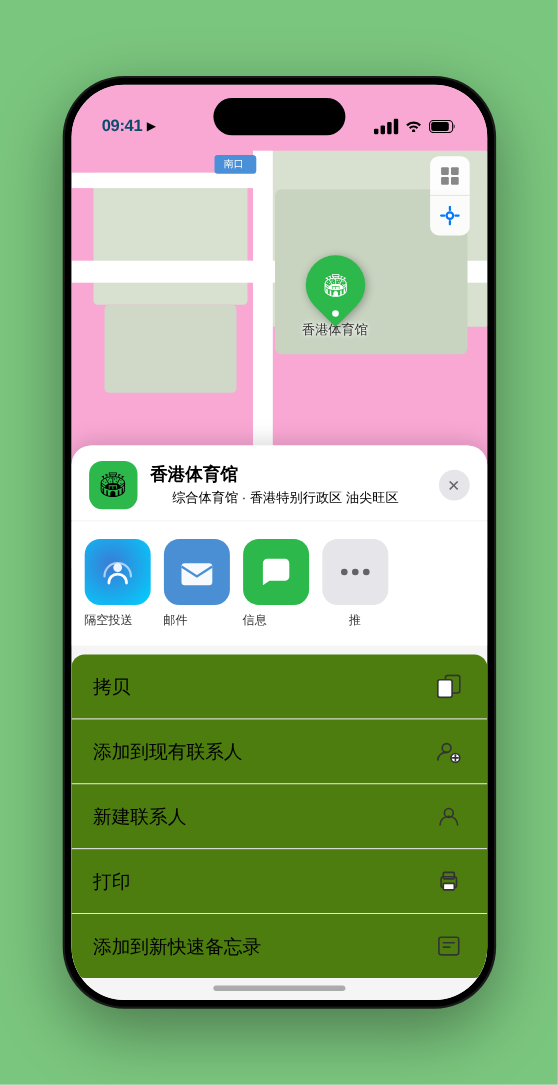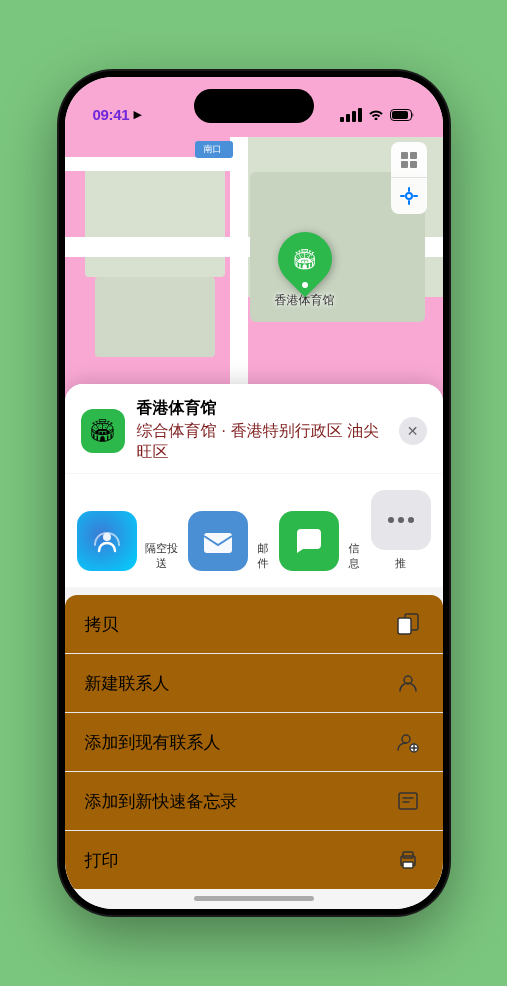--- a/index.html
+++ b/index.html
@@ -47,21 +47,21 @@
       height: 54px;
       display: flex;
       align-items: flex-end;
       justify-content: space-between;
       padding: 0 28px 8px;
       z-index: 99;
     }
     .status-time {
       font-size: 15px;
       font-weight: 600;
-      color: #6d28d9;
+      color: #0c4a6e;
       letter-spacing: -0.3px;
     }
     .status-icons {
       display: flex;
       align-items: center;
       gap: 6px;
     }
     .signal-bars { display: flex; align-items: flex-end; gap: 2px; }
     .signal-bar {
       background: #000;
@@ -224,23 +224,24 @@
       font-size: 22px;
       flex-shrink: 0;
     }
     .place-info { flex: 1; }
     .place-name {
       font-size: 16px;
       font-weight: 600;
       color: #000;
     }
     .place-sub {
-      font-size: 16px;
-      color: #7f1d1d;
+      font-size: 12px;
+      color: #000000;
       margin-top: 2px;
+      margin-left: 20px;
     }
     .close-btn {
       width: 28px; height: 28px;
       background: #e5e5ea;
       border-radius: 50%;
       display: flex;
       align-items: center;
       justify-content: center;
       cursor: pointer;
       font-size: 14px;
@@ -251,21 +252,22 @@
     .share-apps {
       background: #fff;
       padding: 16px 12px;
       display: flex;
       gap: 8px;
       overflow-x: auto;
       margin-top: 1px;
     }
     .share-app {
       display: flex;
-      align-items: flex-end;
+      flex-direction: column;
+      align-items: flex-start;
       gap: 6px;
       min-width: 64px;
       cursor: pointer;
     }
     .app-icon {
       width: 60px; height: 60px;
       border-radius: 14px;
       display: flex;
       align-items: center;
       justify-content: center;
@@ -305,21 +307,21 @@
       align-items: center;
       justify-content: center;
       gap: 4px;
     }
     .dot { width: 6px; height: 6px; background: #636366; border-radius: 50%; }
     
     .action-list {
       margin-top: 8px;
     }
     .action-row {
-      background: #a16207;
+      background: #4d7c0f;
       display: flex;
       align-items: center;
       justify-content: space-between;
       padding: 14px 20px;
       border-bottom: 0.5px solid #e5e5ea;
       cursor: pointer;
       gap: 43px;
     }
     .action-row:first-child { border-radius: 12px 12px 0 0; }
     .action-row:last-child { border-radius: 0 0 12px 12px; border-bottom: none; }
@@ -479,62 +481,62 @@
         </div>
       </div>
 
       <div class="action-list">
         <div class="action-row">
           <span class="action-label">拷贝</span>
           <div class="action-icon">
             <svg width="22" height="22" viewBox="0 0 22 22" fill="none">
               <rect x="8" y="1" width="13" height="16" rx="2" stroke="#333" stroke-width="1.5"></rect>
               <rect x="1" y="5" width="13" height="16" rx="2" fill="white" stroke="#333" stroke-width="1.5"></rect>
-            </svg>
-          </div>
-        </div>
-        <div class="action-row">
-          <span class="action-label">新建联系人</span>
-          <div class="action-icon">
-            <svg width="22" height="22" viewBox="0 0 22 22" fill="none">
-              <circle cx="11" cy="8" r="4" stroke="#333" stroke-width="1.5"></circle>
-              <path d="M3 19c0-4.4 3.6-8 8-8s8 3.6 8 8" stroke="#333" stroke-width="1.5" stroke-linecap="round"></path>
             </svg>
           </div>
         </div>
         <div class="action-row">
           <span class="action-label">添加到现有联系人</span>
           <div class="action-icon">
             <svg width="22" height="22" viewBox="0 0 22 22" fill="none">
               <circle cx="9" cy="8" r="4" stroke="#333" stroke-width="1.5"></circle>
               <path d="M1 19c0-4 3.2-7 8-7" stroke="#333" stroke-width="1.5" stroke-linecap="round"></path>
               <circle cx="17" cy="17" r="4" fill="white" stroke="#333" stroke-width="1.5"></circle>
               <line x1="17" y1="14.5" x2="17" y2="19.5" stroke="#333" stroke-width="1.5" stroke-linecap="round"></line>
               <line x1="14.5" y1="17" x2="19.5" y2="17" stroke="#333" stroke-width="1.5" stroke-linecap="round"></line>
             </svg>
           </div>
         </div>
         <div class="action-row">
-          <span class="action-label">添加到新快速备忘录</span>
+          <span class="action-label">新建联系人</span>
           <div class="action-icon">
             <svg width="22" height="22" viewBox="0 0 22 22" fill="none">
-              <rect x="2" y="3" width="18" height="16" rx="2" stroke="#333" stroke-width="1.5"></rect>
-              <line x1="6" y1="8" x2="16" y2="8" stroke="#333" stroke-width="1.5" stroke-linecap="round"></line>
-              <line x1="6" y1="12" x2="12" y2="12" stroke="#333" stroke-width="1.5" stroke-linecap="round"></line>
+              <circle cx="11" cy="8" r="4" stroke="#333" stroke-width="1.5"></circle>
+              <path d="M3 19c0-4.4 3.6-8 8-8s8 3.6 8 8" stroke="#333" stroke-width="1.5" stroke-linecap="round"></path>
             </svg>
           </div>
         </div>
         <div class="action-row">
           <span class="action-label">打印</span>
           <div class="action-icon">
             <svg width="22" height="22" viewBox="0 0 22 22" fill="none">
               <rect x="4" y="7" width="14" height="10" rx="2" stroke="#333" stroke-width="1.5"></rect>
               <rect x="6" y="3" width="10" height="6" rx="1" stroke="#333" stroke-width="1.5"></rect>
               <rect x="6" y="13" width="10" height="6" rx="1" fill="white" stroke="#333" stroke-width="1.5"></rect>
             </svg>
           </div>
         </div>
+        <div class="action-row">
+          <span class="action-label">添加到新快速备忘录</span>
+          <div class="action-icon">
+            <svg width="22" height="22" viewBox="0 0 22 22" fill="none">
+              <rect x="2" y="3" width="18" height="16" rx="2" stroke="#333" stroke-width="1.5"></rect>
+              <line x1="6" y1="8" x2="16" y2="8" stroke="#333" stroke-width="1.5" stroke-linecap="round"></line>
+              <line x1="6" y1="12" x2="12" y2="12" stroke="#333" stroke-width="1.5" stroke-linecap="round"></line>
+            </svg>
+          </div>
+        </div>
       </div>
 
       <div class="home-indicator"></div>
     </div>
   </div>
 </div>
 
 </body></html>

